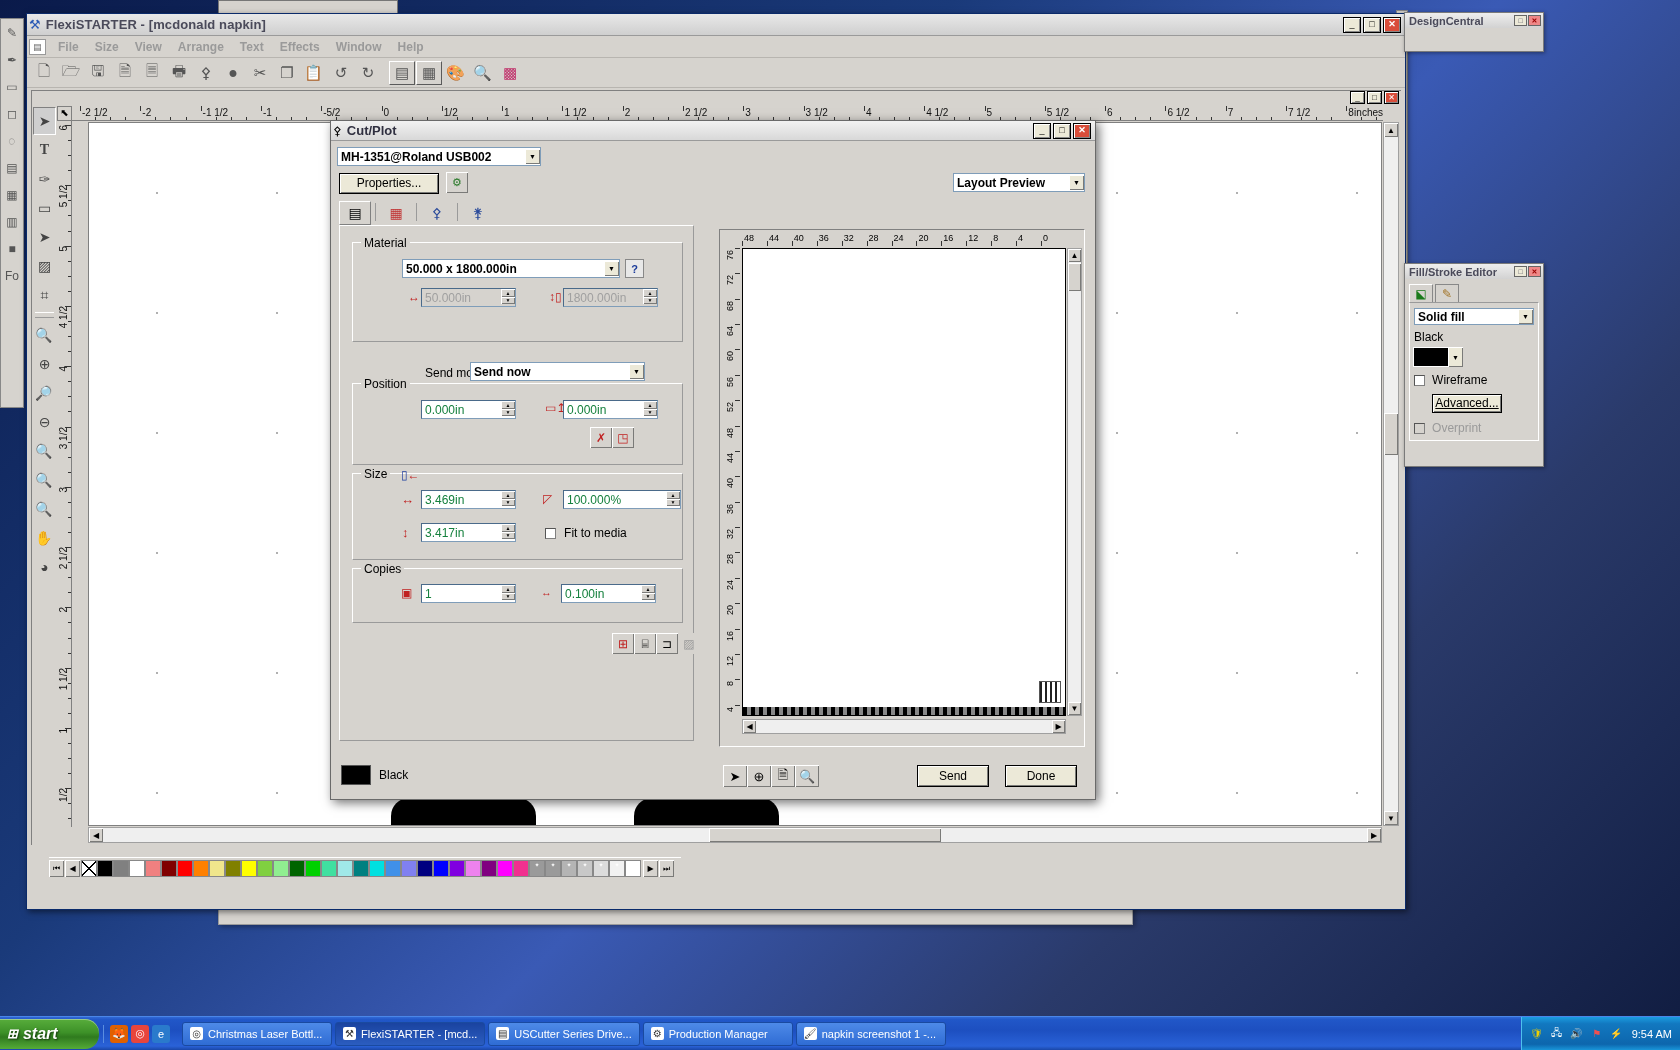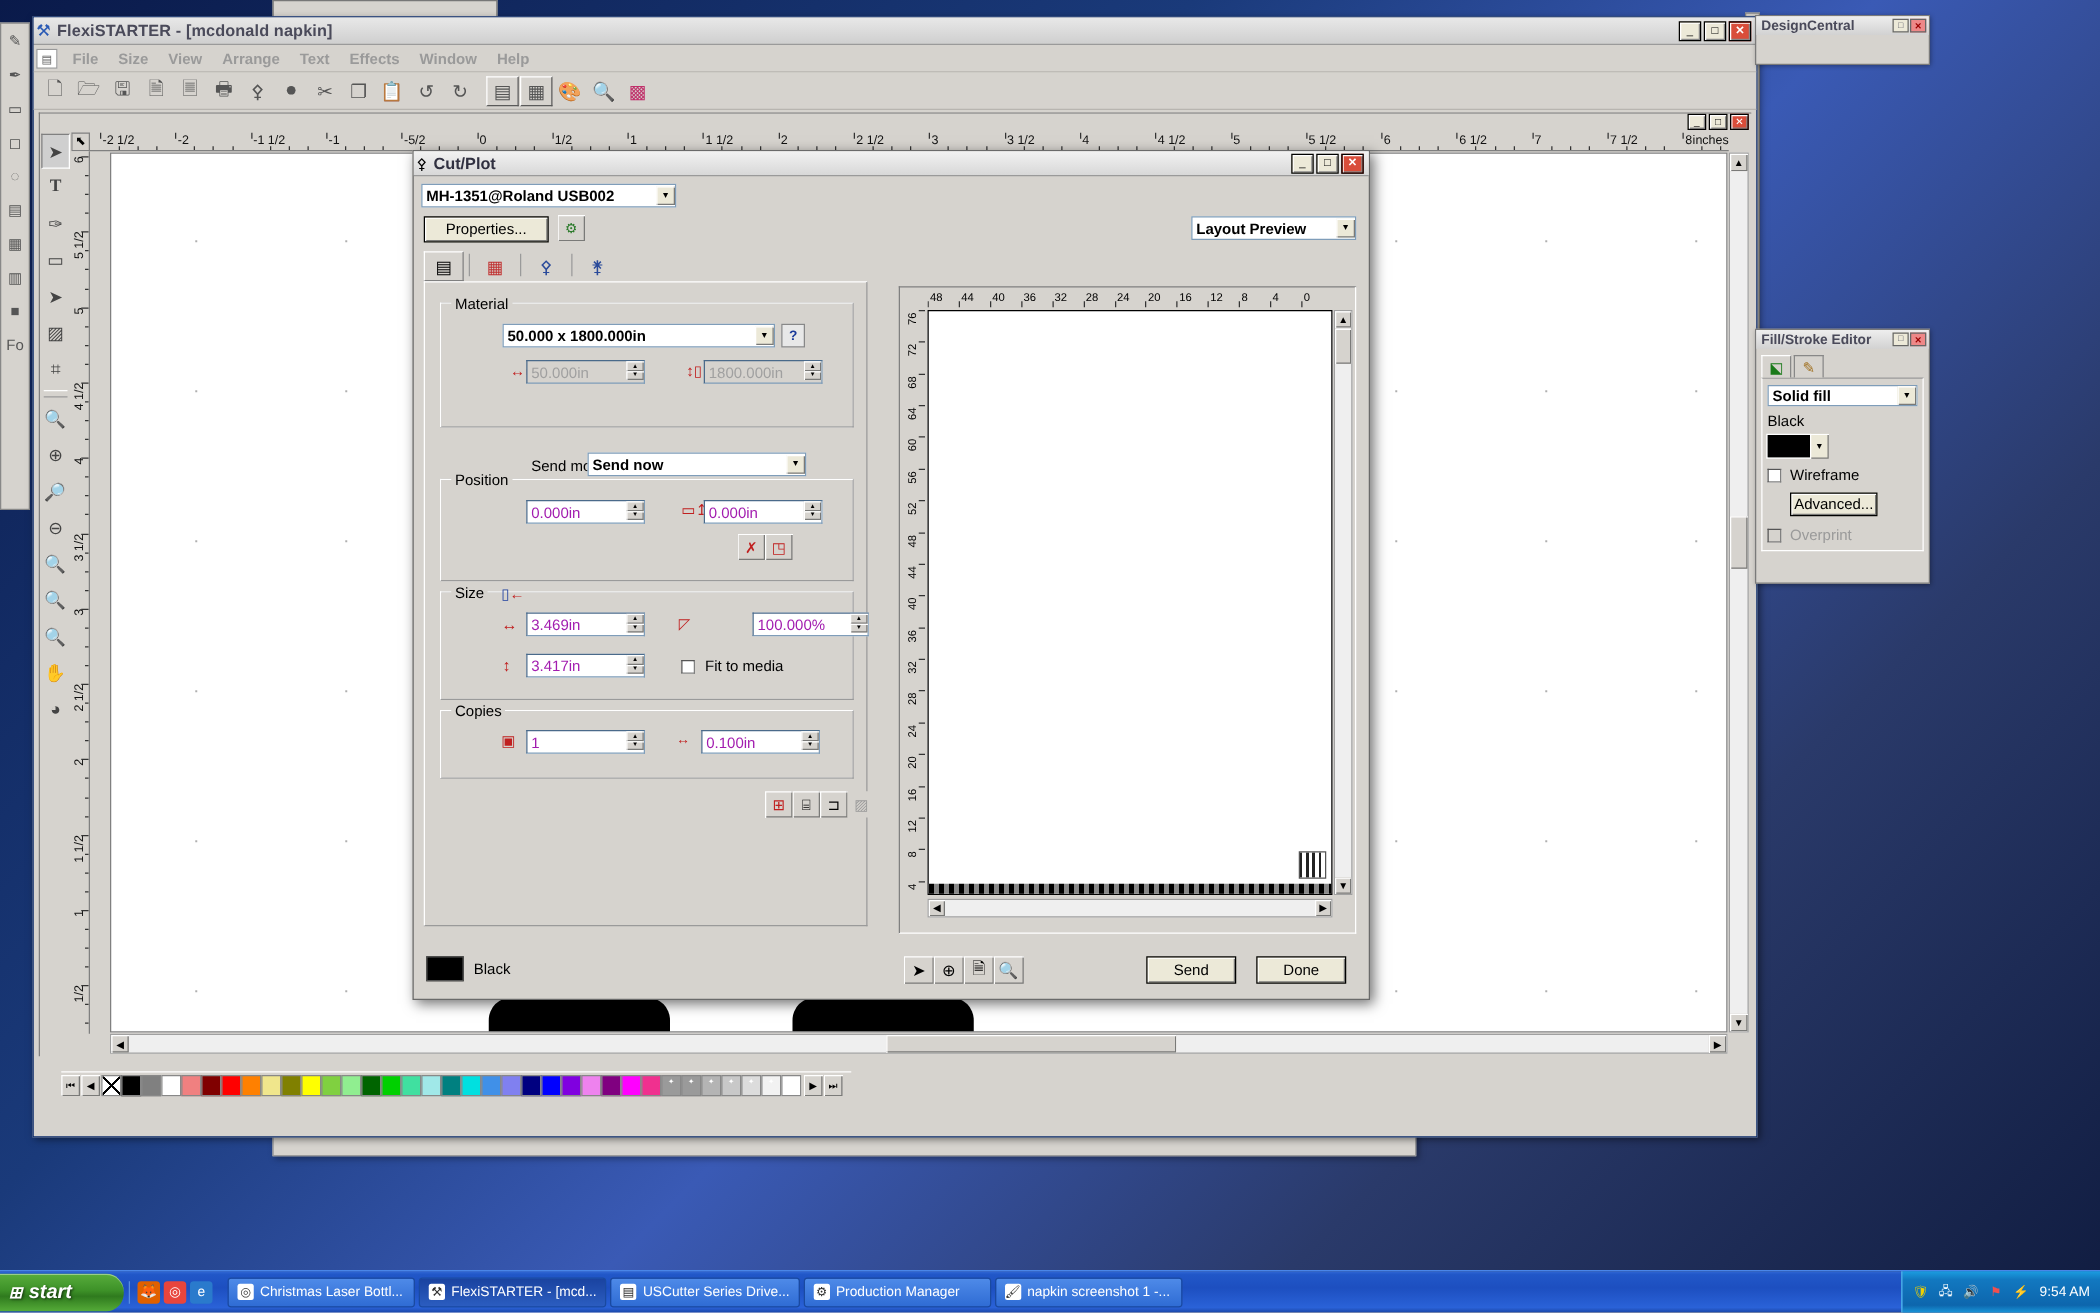--- a/index.html
+++ b/index.html
@@ -10,21 +10,21 @@
     font-family: "Liberation Sans", sans-serif;
     font-size: 11px;
   }
   body {
     background: linear-gradient(135deg, #0a1a4a 0%, #1a3a7a 35%, #3a5ab5 55%, #2a3a6a 75%, #101c40 100%);
     position: relative;
   }
   
   .raised { border-top:1px solid #fff; border-left:1px solid #fff; border-right:1px solid #5a5a5a; border-bottom:1px solid #5a5a5a; }
   .field  { background:#fff; border:1px solid #7f9db9; border-top-color:#4a6a8a; border-left-color:#4a6a8a;
-            font-size:12px; padding:1px 3px; line-height:16px; color:#a21caf; }
+            font-size:12px; padding:1px 3px; line-height:16px; color:#15803d; }
   .btn { background:#ece9d8; border:1px solid #000; font-size:12px; text-align:center; cursor:default;
          box-shadow: inset 1px 1px 0 #fff, inset -1px -1px 0 #7a7a78; }
   .grpbox { border:1px solid #fff; border-top-color:#9a9a9a; border-left-color:#9a9a9a; position:absolute; }
   .grpbox > .grpinner { position:absolute; inset:-1px; border:1px solid #9a9a9a; border-top-color:#fff; border-left-color:#fff; pointer-events:none;}
   .grplabel { position:absolute; top:-7px; left:8px; background:#d6d3ce; padding:0 3px; font-size:12px; color:#000; }
 
   
   #flexi-window { position:absolute; left:26px; top:13px; width:1380px; height:897px;
                   background:#d6d3ce; border:1px solid #0a2a6a;
                   box-shadow:2px 2px 6px rgba(0,0,0,.5); }
@@ -589,21 +589,21 @@
       </div>
       <div style="font-size:12px;margin:4px 0 3px;">Black</div>
       <div style="display:flex;align-items:center;margin-bottom:6px;">
         <span style="width:34px;height:18px;background:#000;border:2px solid #000;outline:1px solid #fff;"></span>
         <span style="width:15px;height:20px;background:#ece9d8;display:flex;align-items:center;justify-content:center;font-size:7px;box-shadow: inset 1px 1px 0 #fff, inset -1px -1px 0 #7a7a78;">▼</span>
       </div>
       <div style="margin-bottom:7px;">
         <span class="chkbox"></span>
         <span style="font-size:12px;margin-left:4px;">Wireframe</span>
       </div>
-      <div class="btn" style="margin:0 0 8px 18px;width:70px;height:19px;line-height:17px;">Advanced...</div>
+      <div class="btn" style="margin:0 0 8px 18px;width:70px;height:19px;line-height:17px;text-decoration:underline;">Advanced...</div>
       <div>
         <span class="chkbox" style="background:#d6d3ce;"></span>
         <span style="font-size:12px;margin-left:4px;color:#9a9a9a;">Overprint</span>
       </div>
     </div>
   </div>
 </div>
 
 <div id="cutplot">
   <div id="cp-title">
@@ -705,21 +705,21 @@
         <span style="position:absolute;left:48px;top:-6px;color:#2040a0;font-size:12px;">▯<span style="color:#c02020;">←</span></span>
         <span style="position:absolute;left:48px;top:18px;color:#c02020;font-size:13px;">↔</span>
         <div class="inwrap" style="left:68px;top:16px;width:95px;height:19px;">
           <input class="field" value="3.469in" style="">
           <span class="spin">
               <div>▲</div>
               <div>▼</div>
             </span>
         </div>
         <span style="position:absolute;left:190px;top:18px;color:#c02020;font-size:12px;">◸</span>
-        <div class="inwrap" style="left:210px;top:16px;width:93px;height:19px;margin-left:39px;">
+        <div class="inwrap" style="left:210px;top:16px;width:118px;height:19px;">
           <input class="field" value="100.000%" style="">
           <span class="spin">
               <div>▲</div>
               <div>▼</div>
             </span>
         </div>
         <span style="position:absolute;left:49px;top:51px;color:#c02020;font-size:13px;">↕</span>
         <div class="inwrap" style="left:68px;top:49px;width:95px;height:19px;">
           <input class="field" value="3.417in" style="">
           <span class="spin">

